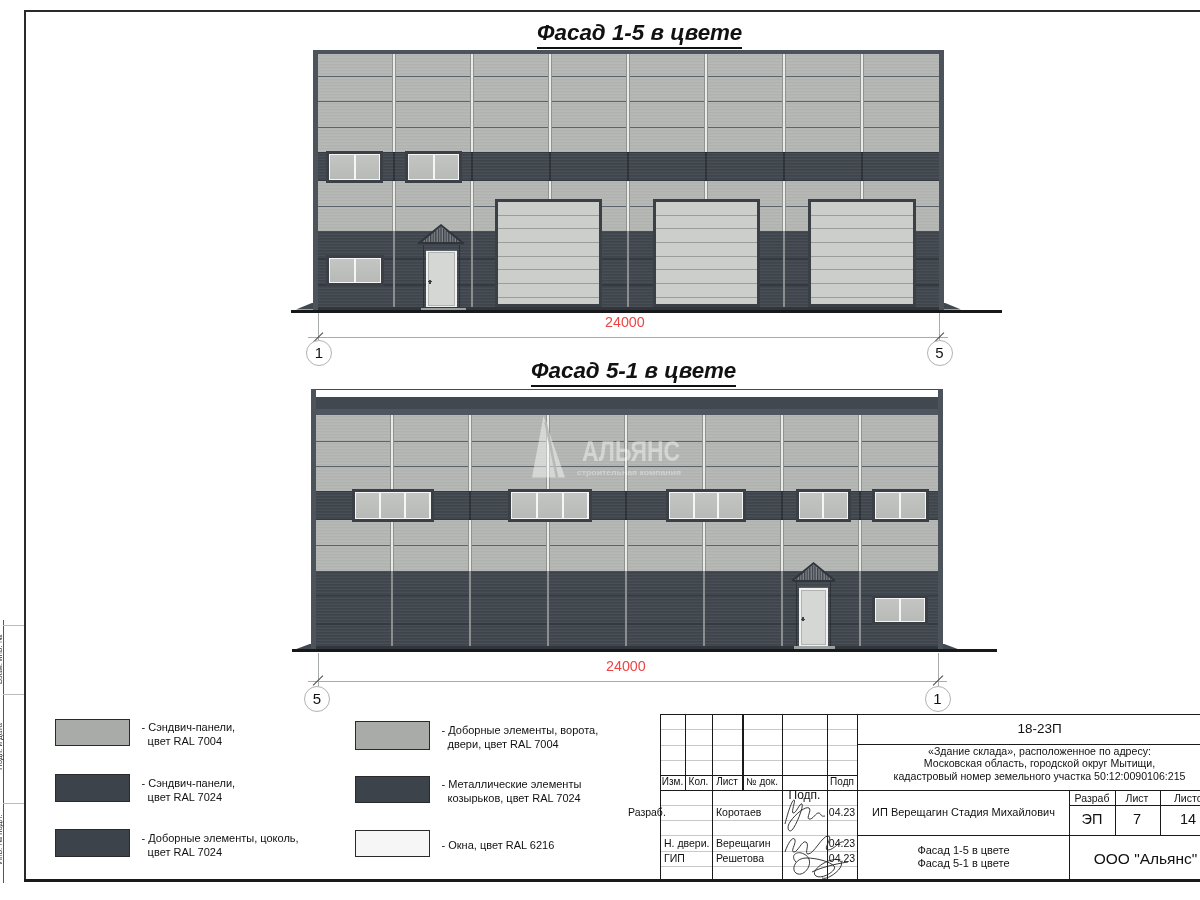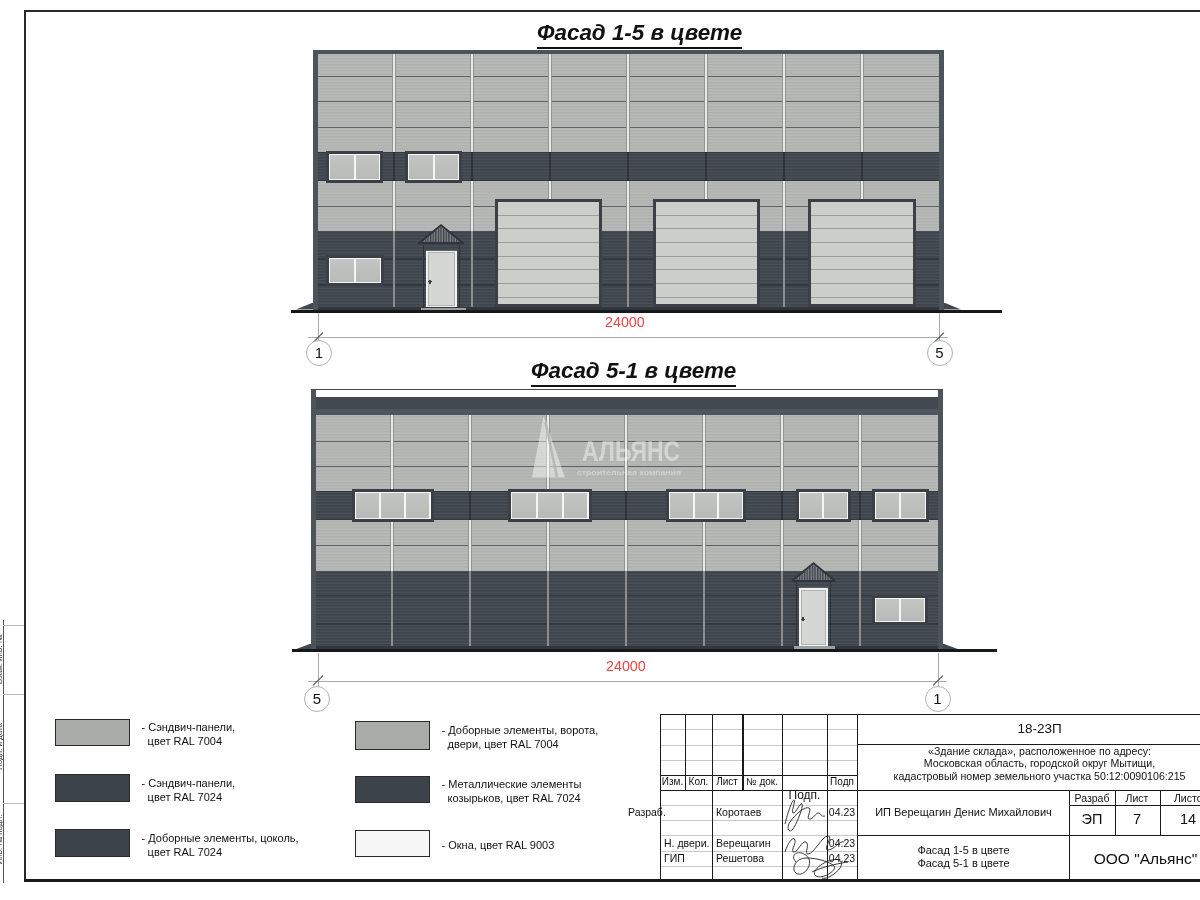--- a/index.html
+++ b/index.html
@@ -369,21 +369,21 @@
 <div class="a lgsw" style="left:355px;top:721px;width:75px;height:28.5px;background:#a8aba8;"></div>
 
 <div class="a lgtxt" style="left:441.5px;top:722.5px;">- Доборные элементы, ворота,<br>&nbsp;&nbsp;двери, цвет RAL 7004</div>
 
 <div class="a lgsw" style="left:355px;top:775.5px;width:75px;height:27px;background:#3d434a;"></div>
 
 <div class="a lgtxt" style="left:441.5px;top:777px;">- Металлические элементы<br>&nbsp;&nbsp;козырьков, цвет RAL 7024</div>
 
 <div class="a lgsw" style="left:355px;top:829.5px;width:75px;height:27px;background:#f5f6f5;"></div>
 
-<div class="a lgtxt" style="left:441.5px;top:838px;">- Окна, цвет RAL 9003</div>
+<div class="a lgtxt" style="left:441.5px;top:838px;">- Окна, цвет RAL 6216</div>
 
 <div class="a tbl-d" style="left:660px;top:714px;width:540px;height:1.2px;"></div>
 
 <div class="a tbl-d" style="left:660px;top:774.5px;width:197px;height:1.2px;"></div>
 
 <div class="a tbl-d" style="left:660px;top:789.5px;width:540px;height:1.2px;"></div>
 
 <div class="a tbl-d" style="left:857px;top:743.5px;width:343px;height:1.2px;"></div>
 
 <div class="a tbl-d" style="left:1069px;top:804.5px;width:131px;height:1.2px;"></div>
@@ -463,21 +463,21 @@
 </svg>
 
 <div class="a tbt" style="left:827px;top:836.5px;width:30px;text-align:center;font-size:10.5px;">04.23</div>
 
 <div class="a tbt" style="left:827px;top:851.5px;width:30px;text-align:center;font-size:10.5px;">04.23</div>
 
 <div class="a tbt" style="left:857px;top:720.5px;width:365px;text-align:center;font-size:13.5px;">18-23П</div>
 
 <div class="a tbt" style="left:857px;top:745px;width:365px;text-align:center;font-size:10.6px;line-height:12.3px;white-space:normal;">«Здание склада», расположенное по адресу:<br>Московская область, городской округ Мытищи,<br>кадастровый номер земельного участка 50:12:0090106:215</div>
 
-<div class="a tbt" style="left:858px;top:806px;width:211px;text-align:center;font-size:11px;">ИП Верещагин Денис Михайлович</div>
+<div class="a tbt" style="left:858px;top:806px;width:211px;text-align:center;font-size:11px;">ИП Верещагин Стадия Михайлович</div>
 
 <div class="a tbt" style="left:1070px;top:791.5px;width:44px;text-align:center;font-size:10.5px;">Разраб</div>
 
 <div class="a tbt" style="left:1115px;top:791.5px;width:44px;text-align:center;font-size:10.5px;">Лист</div>
 
 <div class="a tbt" style="left:1160px;top:791.5px;width:62px;text-align:center;font-size:10.5px;">Листов</div>
 
 <div class="a tbt" style="left:1070px;top:811px;width:44px;text-align:center;font-size:14.5px;">ЭП</div>
 
 <div class="a tbt" style="left:1115px;top:811px;width:44px;text-align:center;font-size:14.5px;">7</div>

